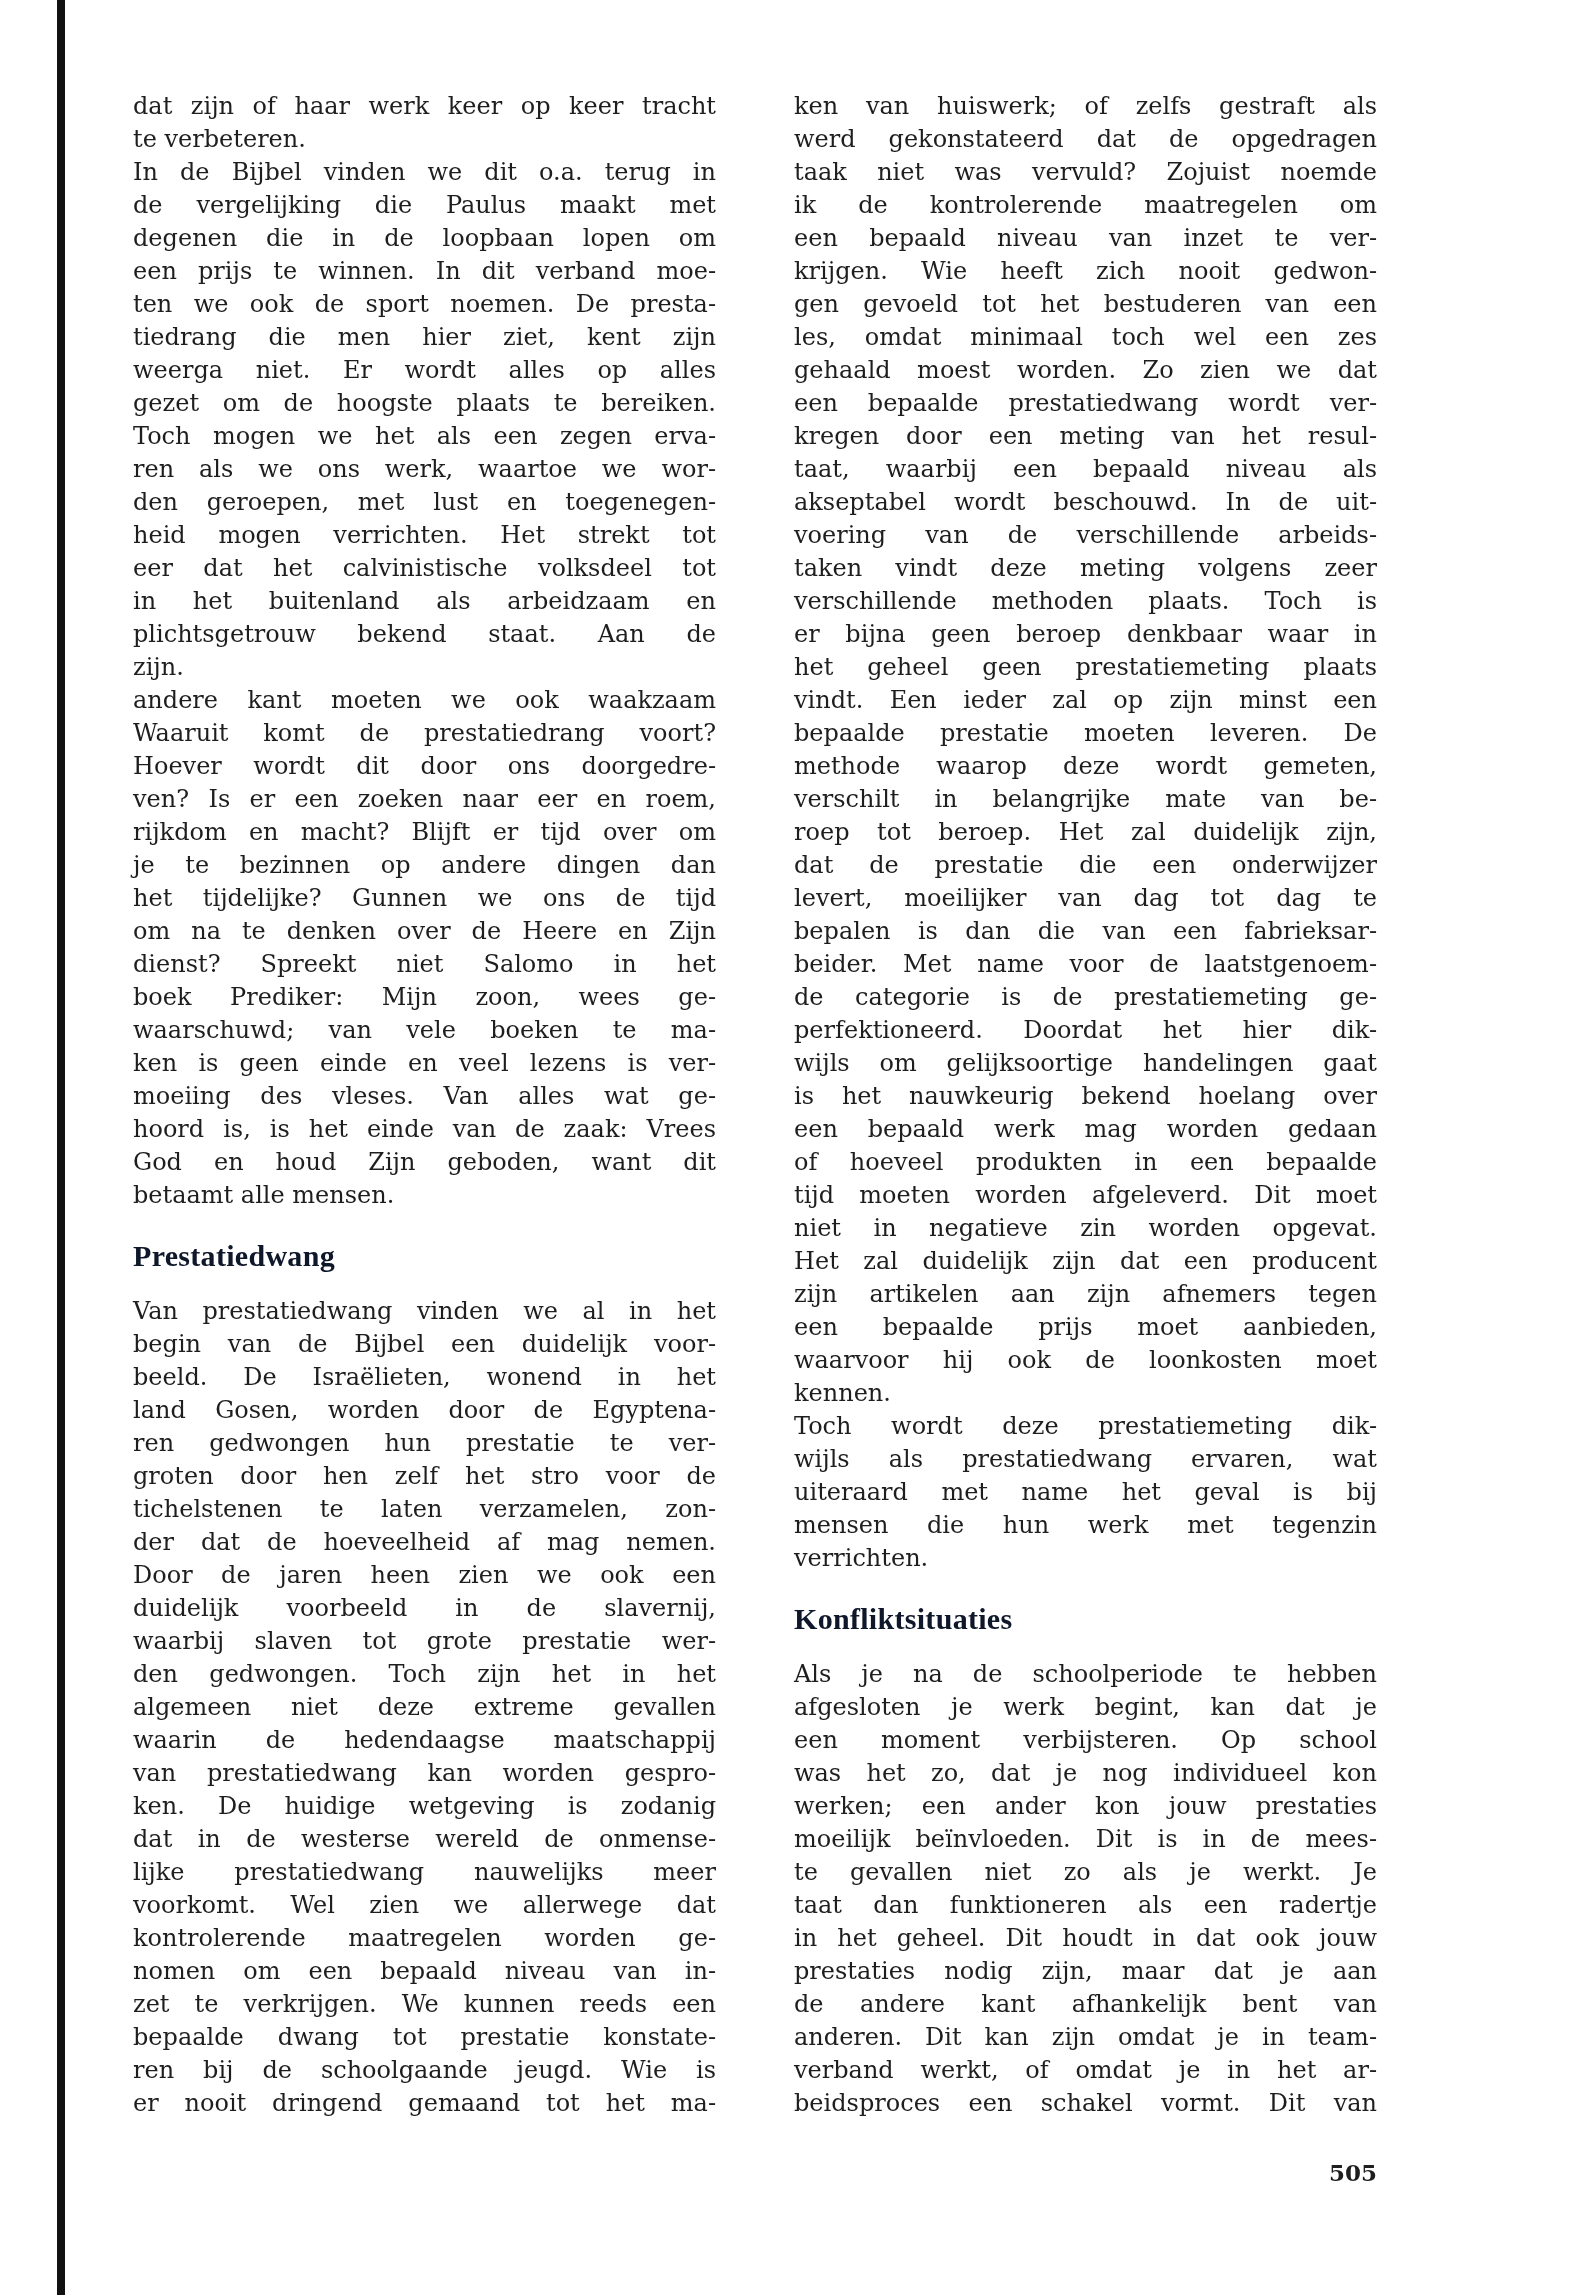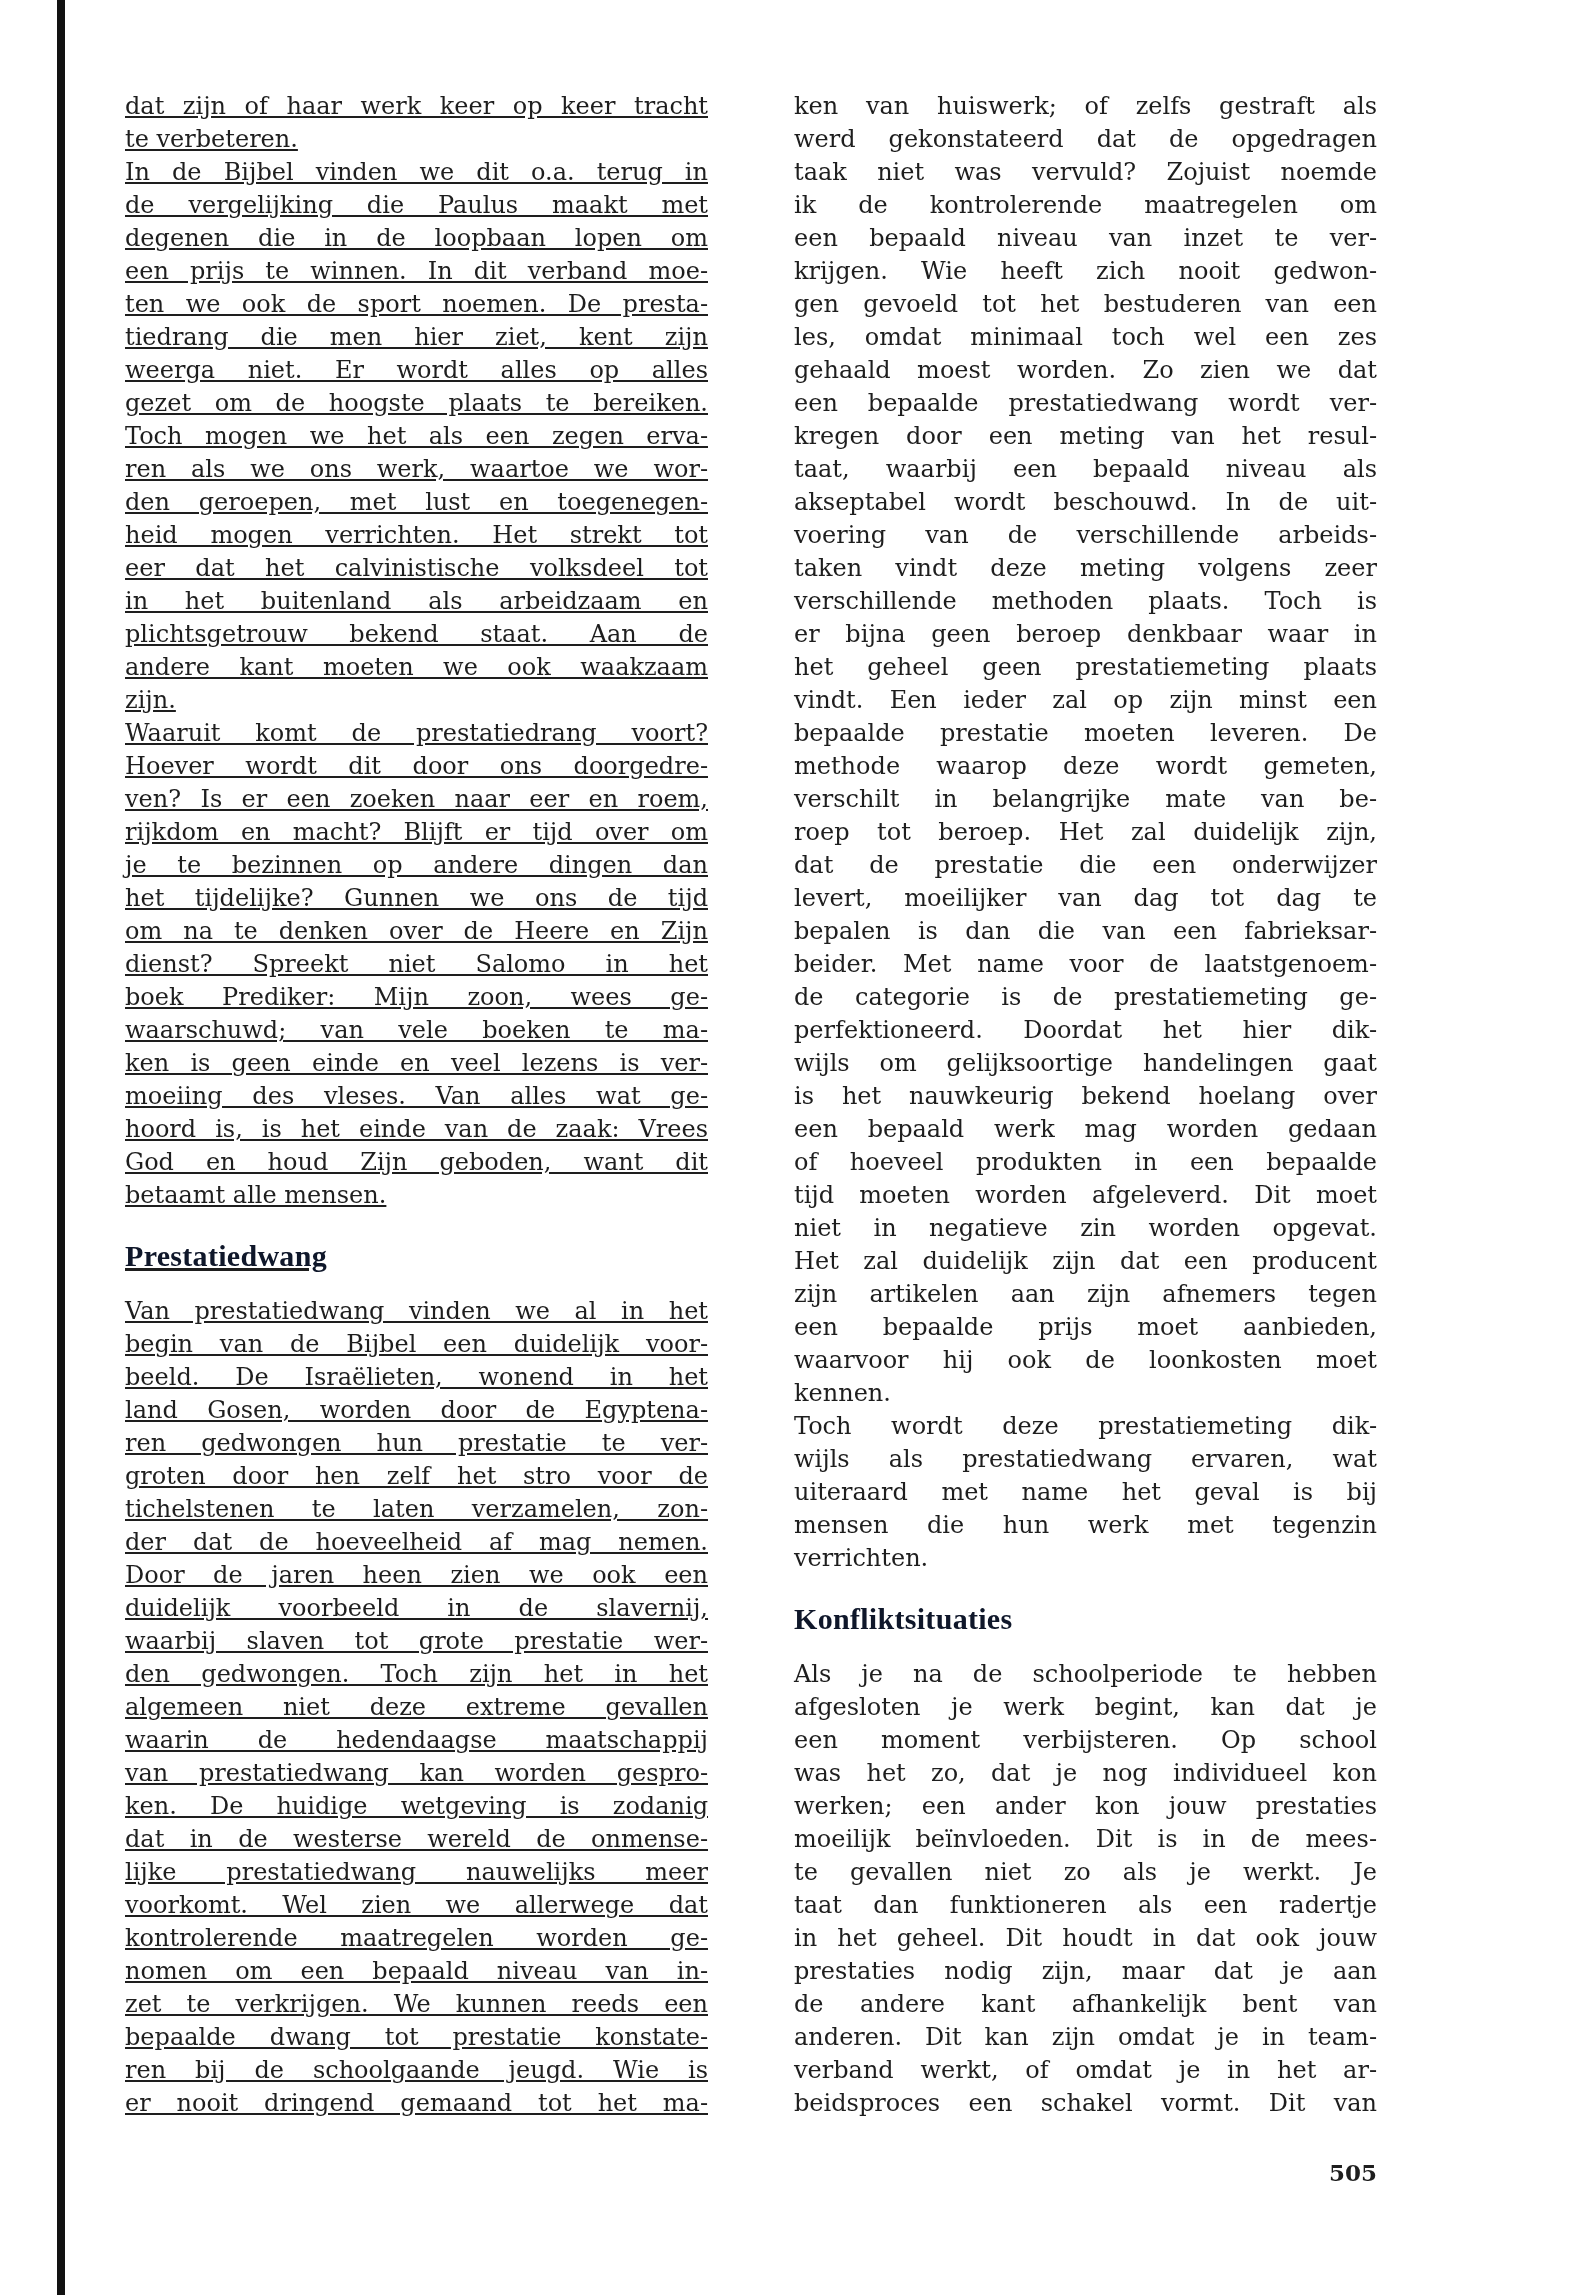--- a/index.html
+++ b/index.html
@@ -1,20 +1,20 @@
 <!DOCTYPE html>
 <html style="font-size:14px"><head>
 <meta charset="utf-8">
 <style>
   html, body { margin:0; padding:0; background:#ffffff; }
   body { width:1592px; height:2295px; position:relative; overflow:hidden; }
   .edge-bar { position:absolute; left:57px; top:0; width:7.8px; height:2295px; background:#111; }
   .col { position:absolute; top:90px; font-family:"DejaVu Serif", "Liberation Serif", serif;
          font-size:24px; line-height:33px; color:#1e1e1e; }
-  .col.left { left:125px; width:583px;text-decoration:underline; }
+  .col.left { left:133px; width:583px; }
   .col.right { left:794px; width:583px; }
   .ln { display:block; text-align:justify; text-align-last:justify; white-space:nowrap; height:33px; overflow:visible; }
   .ln.last { text-align-last:left; }
   .heading { display:block; font-family:"Liberation Serif", "DejaVu Serif", serif; font-weight:bold;
              font-size:30px; line-height:35px; color:#0f172a; margin:26px 0 22.4px 0; letter-spacing:0.3px; }
   .page-number { position:absolute; left:1329px; top:2159px; font-family:"DejaVu Serif", serif;
                  font-size:23px; color:#1e1e1e; font-weight:bold; }
 </style>
 </head>
 <body>
@@ -35,22 +35,22 @@
       <span class="ln">tiedrang die men hier ziet, kent zijn</span>
       <span class="ln">weerga niet. Er wordt alles op alles</span>
       <span class="ln">gezet om de hoogste plaats te bereiken.</span>
       <span class="ln">Toch mogen we het als een zegen erva-</span>
       <span class="ln">ren als we ons werk, waartoe we wor-</span>
       <span class="ln">den geroepen, met lust en toegenegen-</span>
       <span class="ln">heid mogen verrichten. Het strekt tot</span>
       <span class="ln">eer dat het calvinistische volksdeel tot</span>
       <span class="ln">in het buitenland als arbeidzaam en</span>
       <span class="ln">plichtsgetrouw bekend staat. Aan de</span>
+      <span class="ln last">zijn.</span>
       <span class="ln">andere kant moeten we ook waakzaam</span>
-      <span class="ln last">zijn.</span>
     </div>
   <div>
       <span class="ln">Waaruit komt de prestatiedrang voort?</span>
       <span class="ln">Hoever wordt dit door ons doorgedre-</span>
       <span class="ln">ven? Is er een zoeken naar eer en roem,</span>
       <span class="ln">rijkdom en macht? Blijft er tijd over om</span>
       <span class="ln">je te bezinnen op andere dingen dan</span>
       <span class="ln">het tijdelijke? Gunnen we ons de tijd</span>
       <span class="ln">om na te denken over de Heere en Zijn</span>
       <span class="ln">dienst? Spreekt niet Salomo in het</span>

